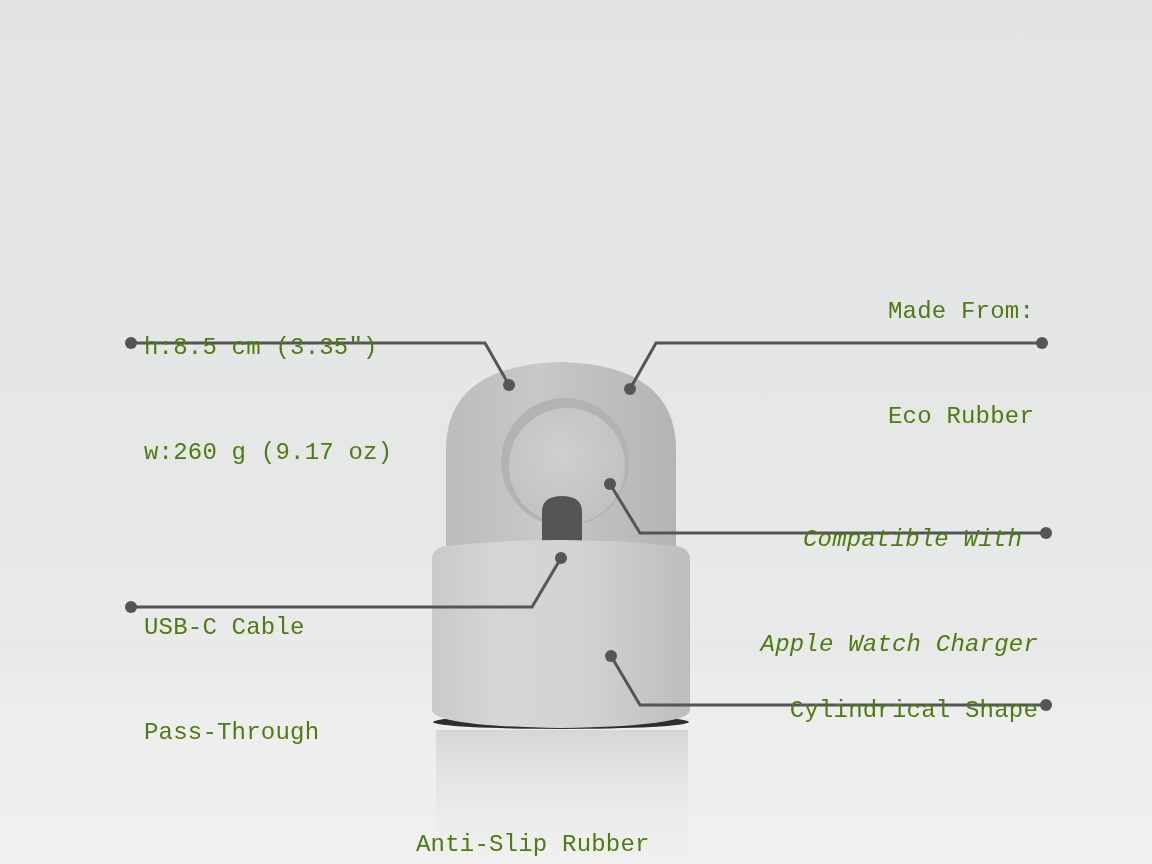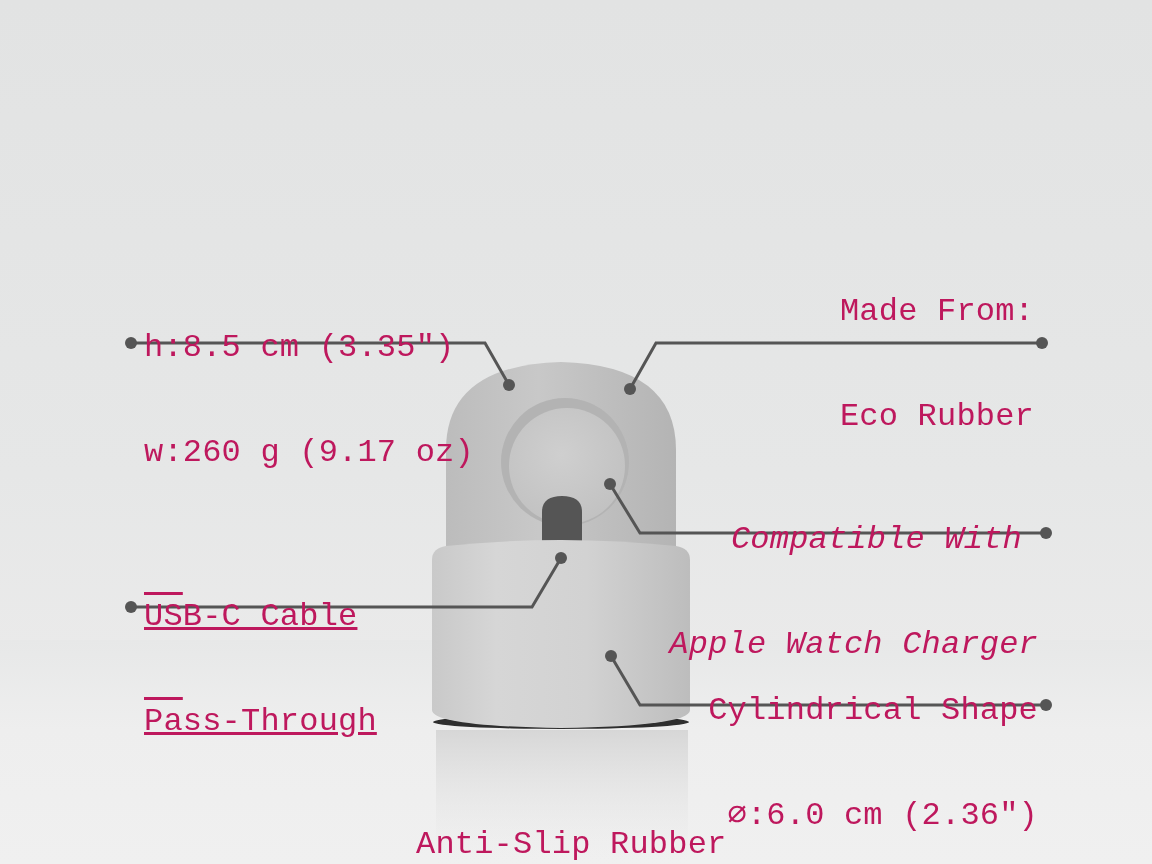--- a/index.html
+++ b/index.html
@@ -6,21 +6,21 @@
   body {
     width:1152px; height:864px; overflow:hidden; position:relative;
     background: linear-gradient(180deg, #e2e3e3 0%, #e6e7e7 55%, #eaeaea 75%, #ececec 100%);
     font-family: "Liberation Mono", "DejaVu Sans Mono", monospace;
   }
   .floor {
     position:absolute; left:0; top:640px; width:1152px; height:224px;
     background: linear-gradient(180deg, #e7e8e8 0%, #eeeeee 40%, #f0f0f0 100%);
   }
   .label {
-    position:absolute; color:#be185d; font-size:32px; line-height:35px;
+    position:absolute; color:#4d7c0f; font-size:24px; line-height:35px;
     white-space:pre; letter-spacing:0.2px;
   }
   .right { text-align:right; }
   svg.lines { position:absolute; left:0; top:0; }
 </style>
 </head>
 <body>
 
 <div class="floor"></div>
 
@@ -91,25 +91,24 @@
 <div class="label right" style="right:118px;top:224px;">
   <div>Made From:</div>
   <div>Eco Rubber</div>
 </div>
 
 <div class="label right" style="right:114px;top:452px;font-style:italic;">
   <div style="padding-right:16px;">Compatible With</div>
   <div>Apple Watch Charger</div>
 </div>
 
-<div class="label" style="left:144px;top:529px;text-decoration:underline;">
+<div class="label" style="left:144px;top:540px;">
   <div>USB-C Cable</div>
   <div>Pass-Through</div>
 </div>
 
 <div class="label right" style="right:114px;top:623px;">
   <div>Cylindrical Shape</div>
-  <div>∅:6.0 cm (2.36″)</div>
 </div>
 
 <div class="label" style="left:416px;top:757px;">
   <div>Anti-Slip Rubber</div>
 </div>
 
 </body></html>

